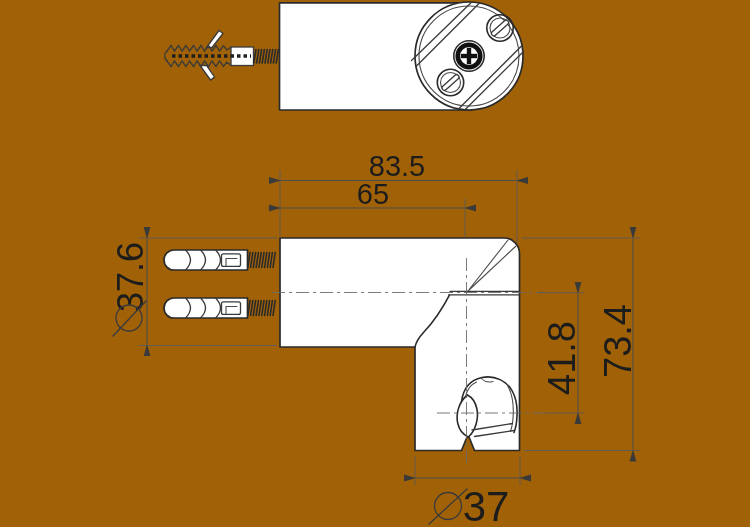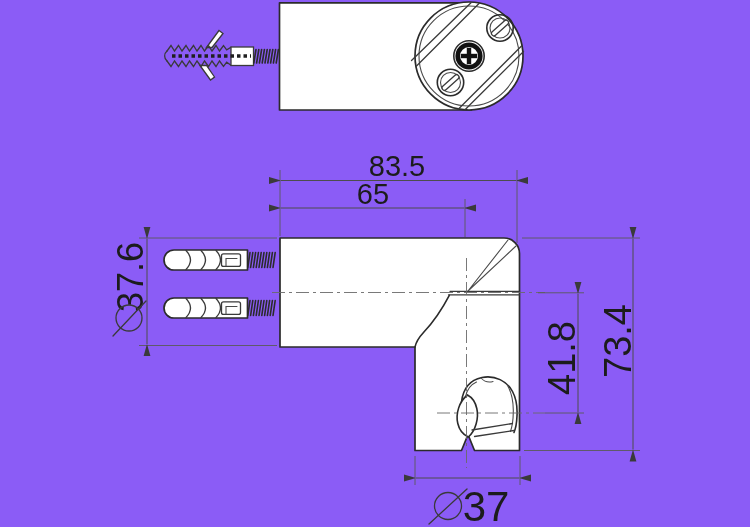--- a/index.html
+++ b/index.html
@@ -1,19 +1,19 @@
 <!DOCTYPE html>
 <html><head>
 <meta charset="utf-8">
 <style>
   html,body{margin:0;padding:0;background:#ffffff;}
   .stage{
     position:relative;
     width:750px;height:527px;
-    background:#8b5cf6;
+    background:#a16207;
     font-family:"Liberation Sans", sans-serif;
     overflow:hidden;
   }
   svg{display:block;}
   .outline{fill:#ffffff;stroke:#2b2b2b;stroke-width:1.7;stroke-linejoin:round;}
   .strong{fill:none;stroke:#2b2b2b;stroke-width:1.6;stroke-linecap:round;}
   .mid{fill:none;stroke:#3a3a3a;stroke-width:1.3;stroke-linecap:round;}
   .thin{fill:none;stroke:#4a4a4a;stroke-width:1.1;stroke-linecap:round;}
   .dimline{fill:none;stroke:#4d4d4d;stroke-width:1;}
   .extline{fill:none;stroke:#5a5a5a;stroke-width:0.9;}

